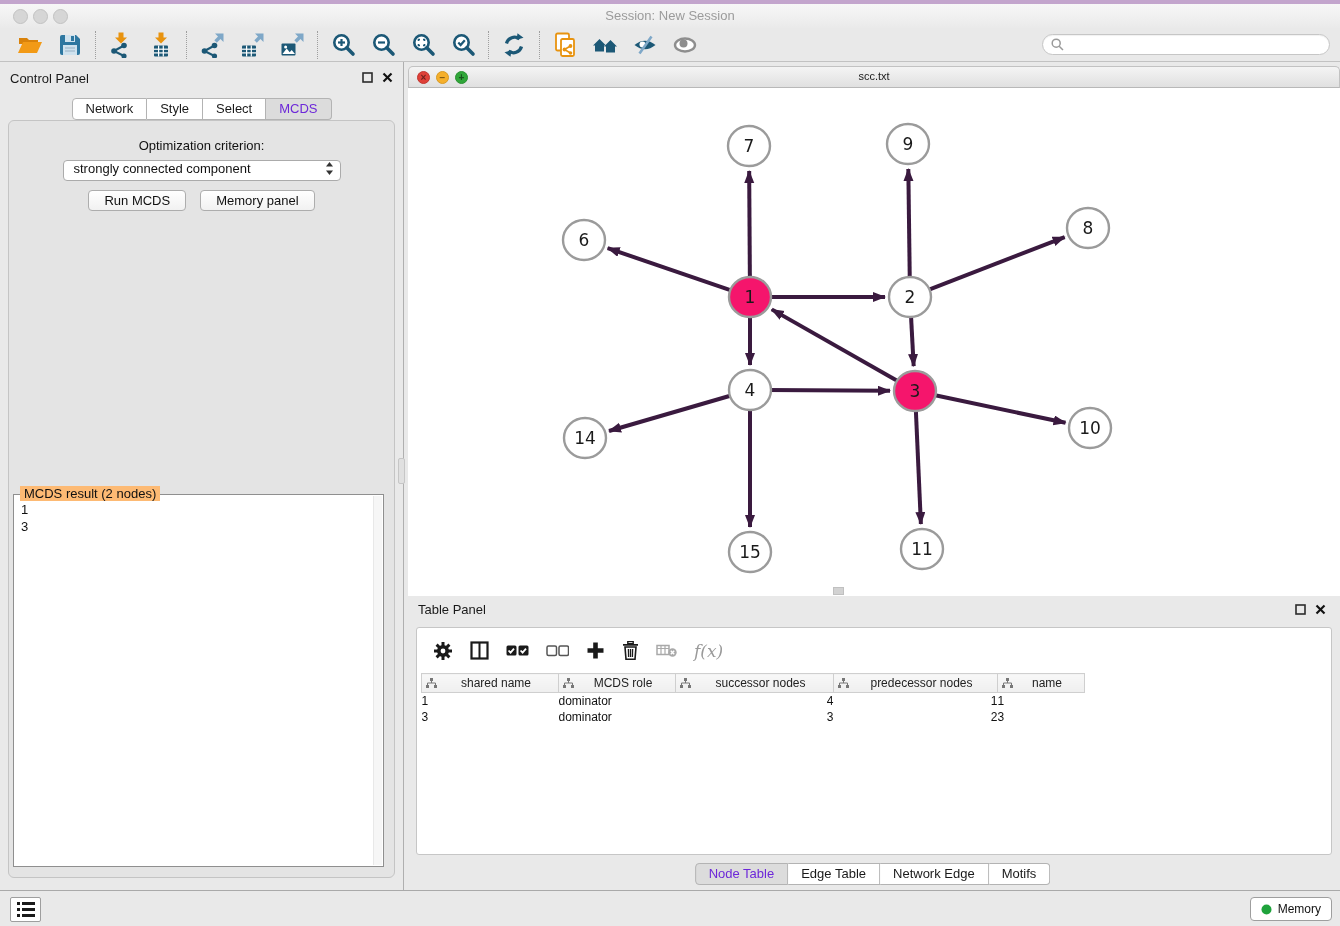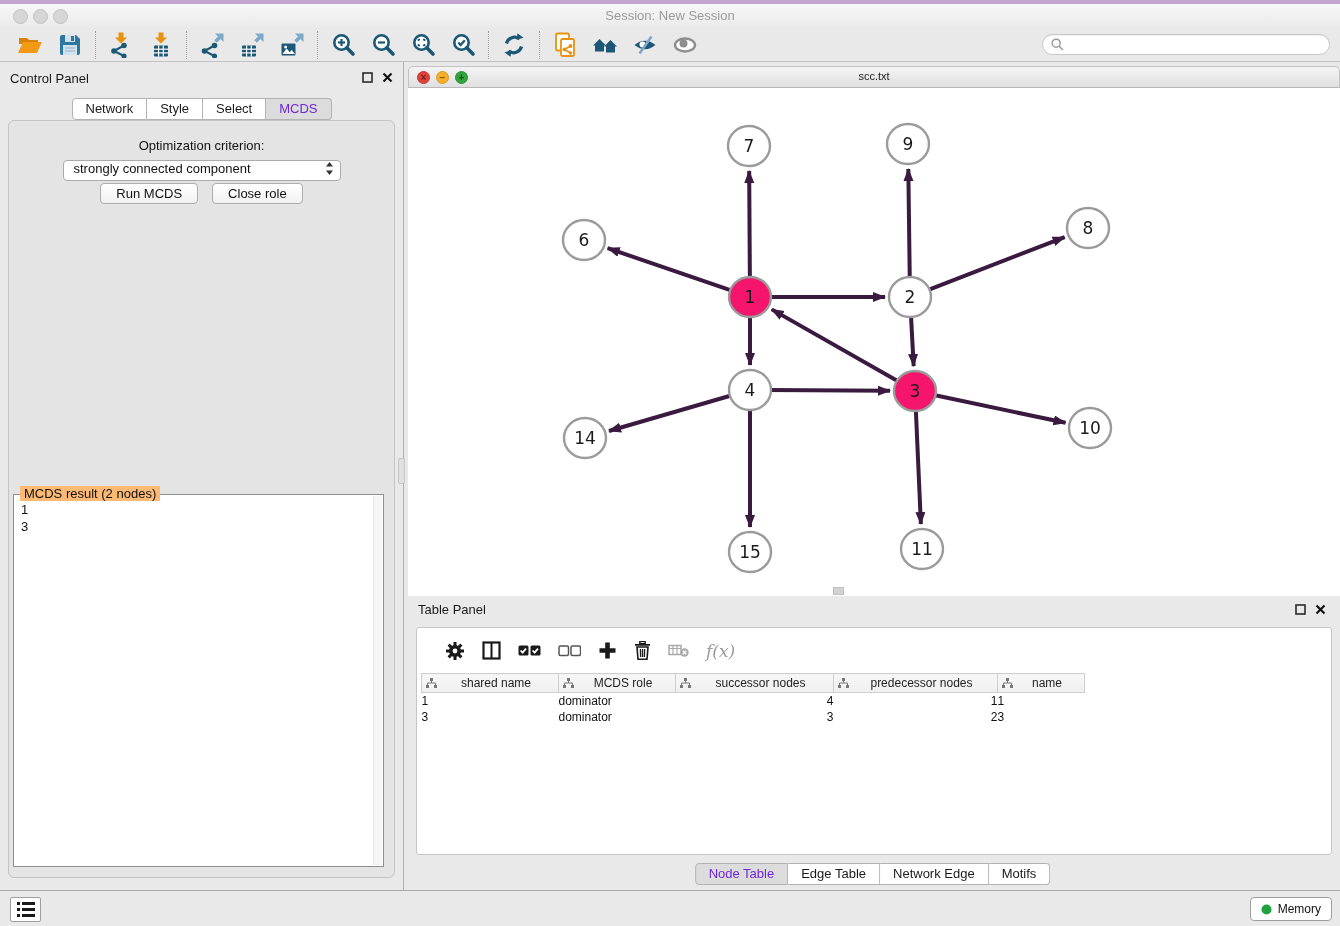--- a/index.html
+++ b/index.html
@@ -44,21 +44,21 @@
   .seg .tab.active { background:#DCDCDC; color:#6d28d9; }
 
   .cp-tabs { position:absolute; top:36px; left:50%; transform:translateX(-50%); }
   .cp-content { position:absolute; left:8px; top:58px; right:8px; bottom:12px;
                 background:#E4E4E4; border:1px solid #C4C4C4; border-radius:6px; }
   .opt-label { margin-top:17px; text-align:center; font-size:13px; color:#111; }
   .opt-select { margin:7px auto 0; width:278px; height:21px; background:#fff;
                 border:1px solid #ABABAB; border-radius:4px; display:flex; 
                 padding-left:10px; font-size:13px; color:#111; }
   .opt-select .spacer { flex:1; }
-  .btn-row { margin-top:2px; display:flex; justify-content:center; gap:14px; }
+  .btn-row { margin-top:9px; display:flex; justify-content:center; gap:14px; }
   .aqua-btn { height:21px; padding:0 15px; font-size:13px; color:#111;
               background:linear-gradient(#FFFFFF,#F1F1F1); border:1px solid #ADADAD;
               border-radius:4px; font-family:"Liberation Sans", sans-serif; cursor:default; }
 
   .result-box { position:absolute; left:4px; right:10px; top:373px; bottom:10px;
                 background:#fff; border:1px solid #8F8F8F; }
   .result-legend { position:absolute; top:-9px; left:6px; background:#fdba74;
                    padding:0 4px; font-size:13px; color:#111; }
   .result-items { padding:6px 0 0 7px; font-size:13px; color:#111; line-height:17px; }
   .result-vtrack { position:absolute; top:1px; bottom:1px; right:1px; width:9px;
@@ -84,21 +84,21 @@
   .nw-canvas { position:absolute; left:3px; top:26px; right:0; bottom:0; background:#fff; }
 
   .h-grabber { position:absolute; left:833px; top:587px; width:11px; height:8px;
                background:#D2D2D2; border:1px solid #C0C0C0; }
 
   
   .table-panel { position:absolute; left:405px; top:596px; width:935px; height:294px;
                  background:#E9E9E9; }
   .tp-box { position:absolute; left:11px; top:31px; width:916px; height:228px;
             background:#fff; border:1px solid #C6C6C6; border-radius:3px; overflow:hidden; }
-  .tp-toolbar { height:45px; display:flex; align-items:center; padding-left:28px; gap:17px; }
+  .tp-toolbar { height:45px; display:flex; align-items:center; padding-left:16px; gap:17px; }
   .tp-tbtn { background:none; border:none; display:flex; align-items:center; cursor:default; }
   .fx { font-family:"DejaVu Serif", serif; font-style:italic; font-size:17px; color:#9A9A9A; }
 
   table.node-table { border-collapse:collapse; margin-left:4px; table-layout:fixed; }
   table.node-table th { height:19px; background:linear-gradient(#F8F8F8,#EFEFEF);
         border:1px solid #CFCFCF; font-weight:normal; font-size:12px; color:#222;
         position:relative; text-align:center; padding:0 4px 0 16px; }
   table.node-table th svg { position:absolute; left:4px; top:4px; }
   table.node-table td { height:16px; font-size:12px; color:#111; border:none; padding:0; }
   td.c0 { padding-left:8px; }
@@ -318,21 +318,21 @@
       <div class="opt-select">
         <span>strongly connected component</span>
         <span class="spacer"></span>
         <svg width="9" height="15" viewBox="0 0 9 15" style="margin-right:6px">
           <path d="M4.5 1 L8 5.4 H1 Z" fill="#333"></path>
           <path d="M4.5 14 L1 9.6 H8 Z" fill="#333"></path>
         </svg>
       </div>
       <div class="btn-row">
         <button class="aqua-btn">Run MCDS</button>
-        <button class="aqua-btn">Close role</button>
+        <button class="aqua-btn">Memory panel</button>
       </div>
 
       <div class="result-box">
         <span class="result-legend">MCDS result (2 nodes)</span>
         <div class="result-items">
           <div>1</div>
           <div>3</div>
         </div>
         <div class="result-vtrack"></div>
       </div>

